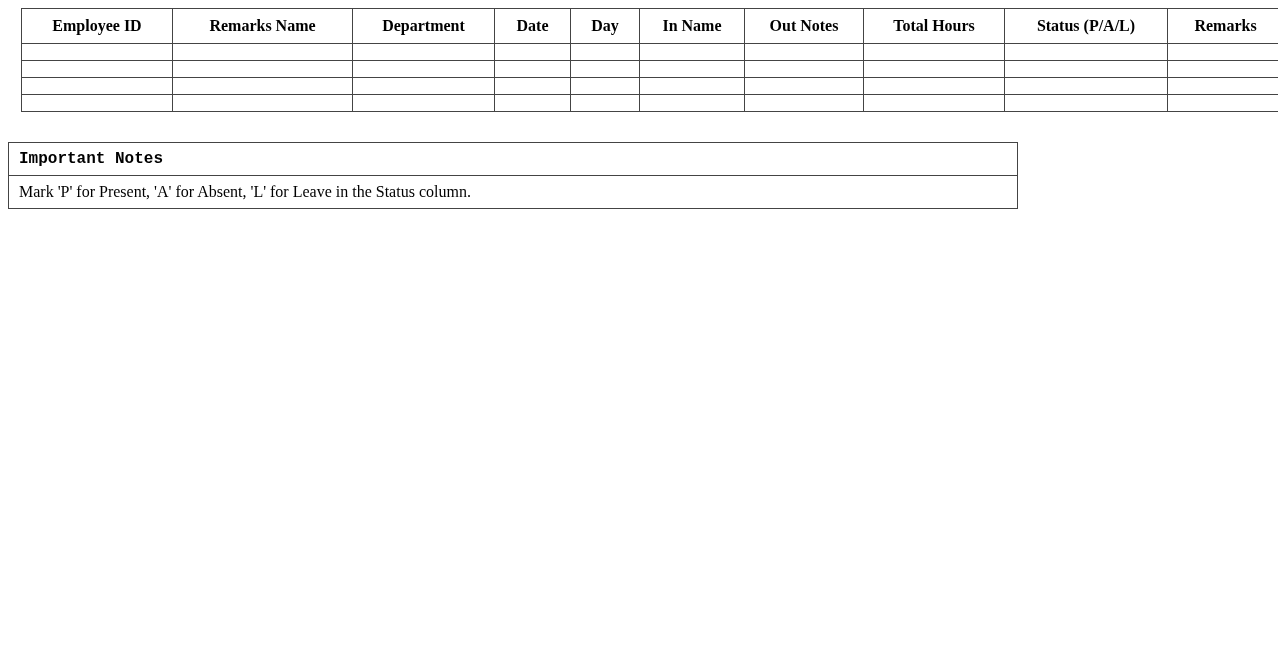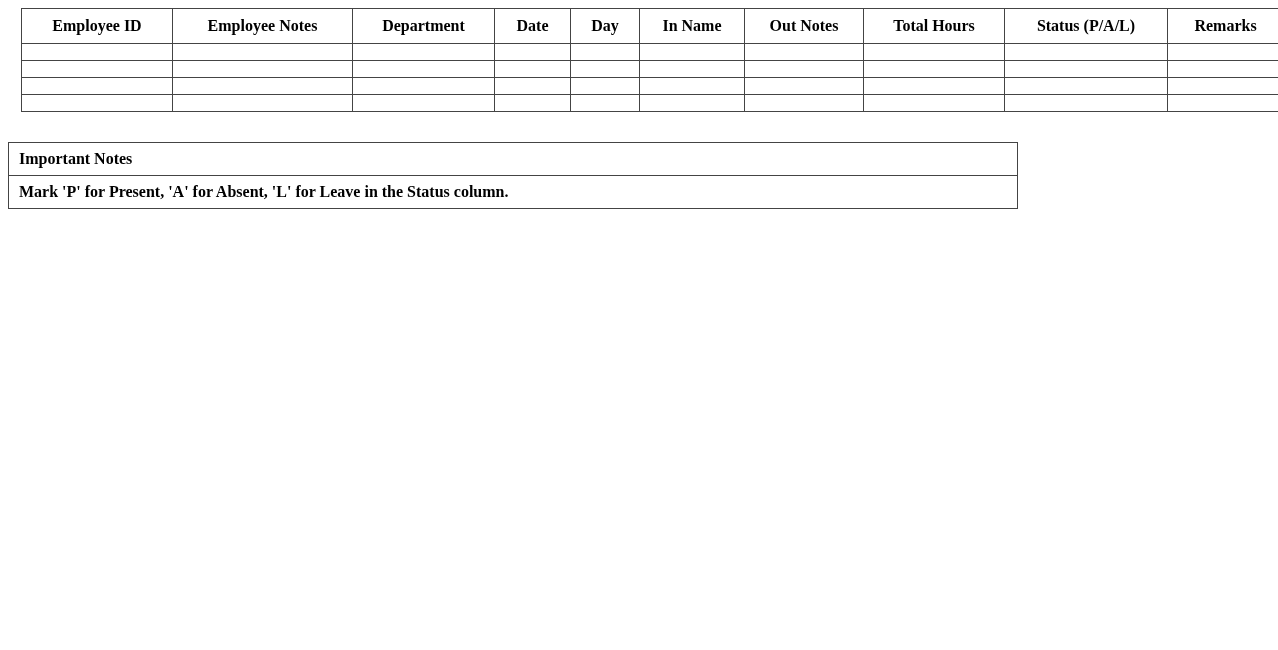--- a/index.html
+++ b/index.html
@@ -3,43 +3,43 @@
 <meta charset="utf-8">
 <style>
   html, body { margin:0; padding:0; background:#ffffff; }
   body { width:1278px; height:650px; position:relative; font-family:"Liberation Serif", serif; color:#000; }
   table { border-collapse:collapse; position:absolute; }
   #att { left:21px; top:8px; width:1262px; table-layout:fixed; }
   #att th, #att td { border:1px solid #444; padding:0; }
   #att th { height:34px; font-weight:bold; font-size:16px; text-align:center; }
   #att td { height:16px; }
   #notes { left:8px; top:142px; width:1010px; }
-  #notes td { border:1px solid #444; height:32px; padding:0 10px; font-size:16px;font-weight:bold; }
-  #notes td.hd { font-weight:bold; }
+  #notes td { border:1px solid #444; height:32px; padding:0 10px; font-size:16px; }
+  #notes td.hd { font-weight:bold;font-family:Liberation Mono, monospace; }
 </style>
 </head>
 <body>
 
 <table id="att">
   <colgroup id="att-cols">
       <col style="width: 151px;">
       <col style="width: 180px;">
       <col style="width: 142px;">
       <col style="width: 76px;">
       <col style="width: 69px;">
       <col style="width: 105px;">
       <col style="width: 119px;">
       <col style="width: 141px;">
       <col style="width: 163px;">
       <col style="width: 116px;">
     </colgroup>
   <thead>
     <tr>
       <th>Employee ID</th>
-      <th>Employee Notes</th>
+      <th>Remarks Name</th>
       <th>Department</th>
       <th>Date</th>
       <th>Day</th>
       <th>In Name</th>
       <th>Out Notes</th>
       <th>Total Hours</th>
       <th>Status (P/A/L)</th>
       <th>Remarks</th>
     </tr>
   </thead>

